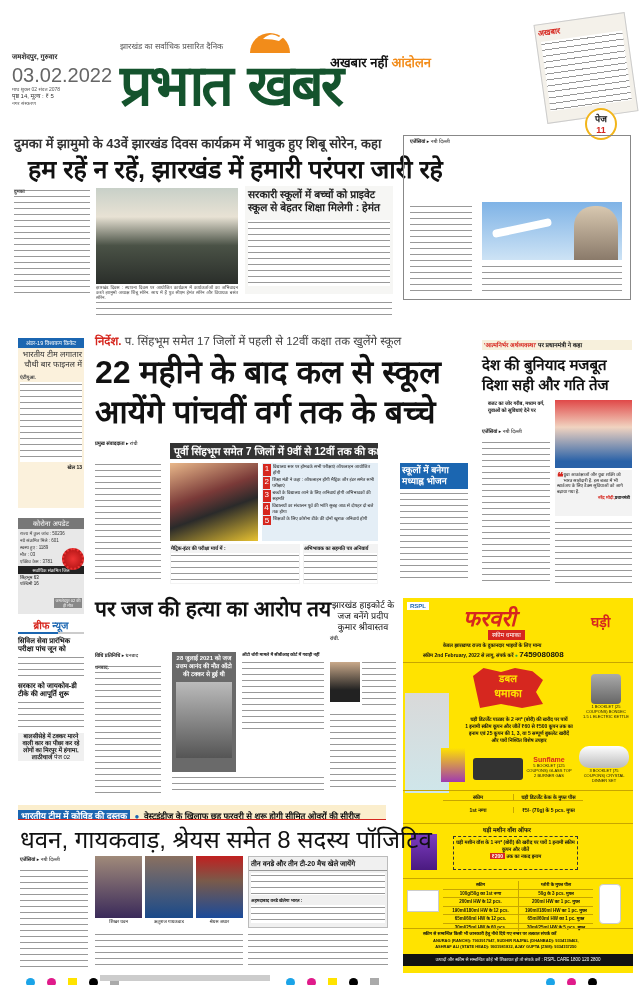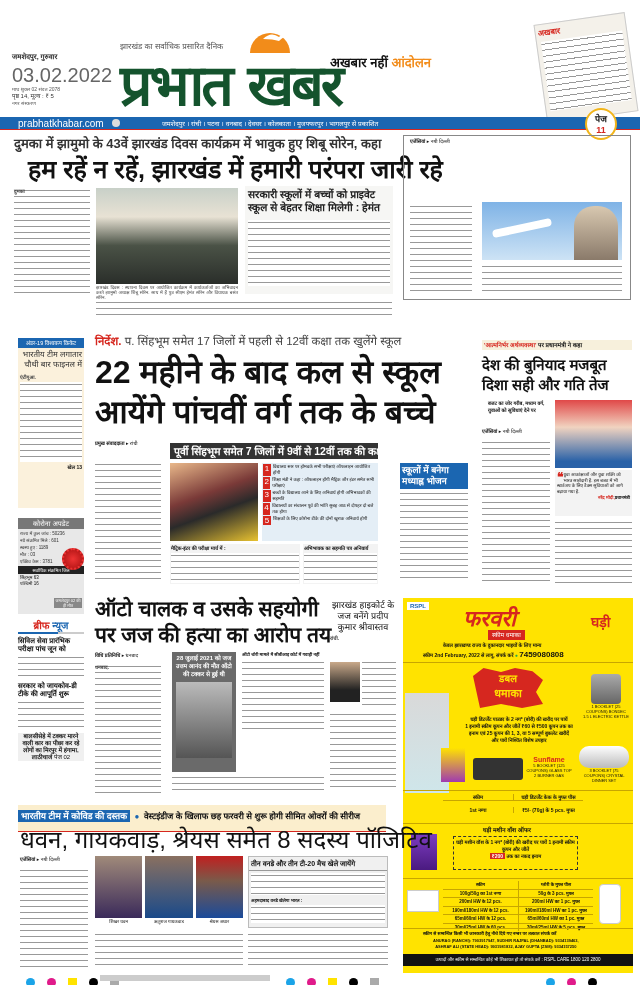--- a/index.html
+++ b/index.html
@@ -38,25 +38,20 @@
   <div class="abs logo" style="left:120px;top:48px">प्रभात खबर</div>
   <div class="abs" style="left:330px;top:53px;font-size:13px;font-weight:bold">
     <span>अखबार नहीं</span>
     <span style="color:#f28c1a">आंदोलन</span>
   </div>
 
   <div class="abs" style="left:540px;top:18px;width:92px;height:100px;background:#f4f1ea;border:1px solid #ccc;transform:rotate(-8deg)">
     <div style="color:#d6271f;font-size:8px;font-weight:bold;padding:2px">अखबार</div>
     <div class="fill" style="margin:2px 4px;height:70px"></div>
   </div>
-  <div class="abs navbar" style="left:0;top:117px;width:640px;height:13px;border-bottom:1px solid #d6271f">
-    <span class="abs" style="left:18px;top:1px;font-size:10px">prabhatkhabar.com</span>
-    <span class="abs" style="left:112px;top:2px;width:8px;height:8px;border-radius:50%;background:#ddd"></span>
-    <span class="abs" style="left:162px;top:2px;font-size:6.5px">जमशेदपुर । रांची । पटना । धनबाद । देवघर । कोलकाता । मुजफ्फरपुर । भागलपुर से प्रकाशित</span>
-  </div>
   <div class="abs" style="left:585px;top:108px;width:32px;height:32px;border-radius:50%;background:#fff;border:2px solid #f2b51a;text-align:center;font-weight:bold">
     <div style="font-size:9px;line-height:12px;margin-top:3px">पेज</div>
     <div style="font-size:9px;line-height:10px;color:#d6271f">11</div>
   </div>
 </div>
 
 <div class="abs hl" style="left:14px;top:134px;font-size:13px;color:#333">दुमका में झामुमो के 43वें झारखंड दिवस कार्यक्रम में भावुक हुए शिबू सोरेन, कहा</div>
 <div class="abs" style="left:28px;top:151px;font-size:25px;font-weight:bold;color:#111">हम रहें न रहें, झारखंड में हमारी परंपरा जारी रहे</div>
 <div class="abs txt fill" style="left:14px;top:188px;width:76px;height:110px">
   <b>दुमका</b>
@@ -171,21 +166,20 @@
 <div class="abs" style="left:555px;top:400px;width:77px;height:68px;background:linear-gradient(180deg,#e04848,#f1d3c0 40%,#2a62a8 90%)"></div>
 <div class="abs" style="left:555px;top:470px;width:77px;height:46px;background:#f3f3f3;padding:2px">
   <span style="color:#d6271f;font-size:12px;font-weight:bold;float:left;line-height:10px">❝</span>
   <div style="font-size:4.5px;line-height:5.5px">युवा आकांक्षाओं और युवा शक्ति को भारत्र साझेदारी है. इस बजट में भी स्टार्टअप के लिए टैक्स सुविधाओं को आगे बढ़ाया गया है.</div>
   <div style="font-size:4.5px;text-align:right;font-weight:bold"><span style="color:#d6271f">नरेंद्र मोदी,</span><span>प्रधानमंत्री</span></div>
 </div>
 <div class="abs fill" style="left:482px;top:440px;width:68px;height:145px"></div>
 <div class="abs fill" style="left:555px;top:520px;width:77px;height:65px"></div>
 
 <div class="abs hl" style="left:95px;top:596px;font-size:21px;line-height:26px">
-  <div>ऑटो चालक व उसके सहयोगी</div>
   <div>पर जज की हत्या का आरोप तय</div>
 </div>
 <div class="abs" style="left:95px;top:652px;font-size:5px"><b>विधि प्रतिनिधि</b> ▸ <span>धनबाद</span></div>
 <div class="abs txt fill" style="left:95px;top:664px;width:66px;height:130px"><b>धनबाद.</b></div>
 <div class="abs" style="left:172px;top:652px;width:64px;height:120px;background:#6a6a6a">
   <div style="color:#fff;font-size:6px;font-weight:bold;text-align:center;line-height:8px;padding:2px">28 जुलाई 2021 को जज उत्तम आनंद की मौत ऑटो की टक्कर से हुई थी</div>
   <div style="margin:2px 4px;height:76px;background:linear-gradient(#bbb,#555)"></div>
 </div>
 <div class="abs" style="left:242px;top:652px;width:82px">
   <div style="font-size:4.5px;font-weight:bold;line-height:6px">ऑटो चोरी मामले में सीबीआइ कोर्ट में गवाही नहीं</div>
@@ -284,21 +278,21 @@
   <div class="abs" style="left:196px;top:286px;width:22px;height:40px;background:#fff;border:1px solid #ccc;border-radius:4px"></div>
   <div class="abs" style="left:0;top:330px;width:230px;height:1px;background:#c8a600"></div>
   <div class="abs" style="left:20px;top:332px;font-size:4.5px;font-weight:bold">स्कीम से सम्बन्धित किसी भी जानकारी हेतु नीचे दिये गए नम्बर पर तत्काल संपर्क करें</div>
   <div class="abs" style="left:30px;top:340px;font-size:4px;font-weight:bold;text-align:center;line-height:6px">
     <div>ANURAG (RANCHI): 7903917947, SUDHIR RAJPAL (DHANBAD): 9334139463,</div>
       <div>ASHRAF ALI (STATE HEAD): 9931981832, AJAY GUPTA (ZSM): 9334157250</div>
   </div>
   <div class="abs" style="left:0;top:356px;width:230px;height:12px;background:#111;color:#fff;font-size:4.5px;text-align:center;line-height:12px">उत्पादों और स्कीम से सम्बन्धित कोई भी शिकायत हो तो संपर्क करें : RSPL CARE 1800 120 2800</div>
 </div>
 
-<div class="abs" style="left:18px;top:805px;width:368px;height:27px;background:#fbeecd;border-bottom:1px solid #d6271f;white-space:nowrap;overflow:hidden">
+<div class="abs" style="left:18px;top:805px;width:368px;height:15px;background:#fbeecd;border-bottom:1px solid #d6271f;white-space:nowrap;overflow:hidden">
   <span style="background:#1b66b1;color:#fff;font-size:9px;font-weight:bold;padding:1px 3px">भारतीय टीम में कोविड की दस्तक</span>
   <span style="color:#1b66b1;font-size:8px">●</span>
   <span style="font-size:8.5px;font-weight:bold">वेस्टइंडीज के खिलाफ छह फरवरी से शुरू होगी सीमित ओवरों की सीरीज</span>
 </div>
 <div class="abs" style="left:20px;top:822px;font-size:24px;color:#111">धवन, गायकवाड़, श्रेयस समेत 8 सदस्य पॉजिटिव</div>
 <div class="abs" style="left:20px;top:856px;font-size:5px"><b>एजेंसियां</b> ▸ <span>नयी दिल्ली</span></div>
 <div class="abs fill" style="left:20px;top:868px;width:68px;height:100px"></div>
 <div class="abs" style="left:95px;top:856px;width:148px;height:72px;display:flex;gap:3px">
   <div style="flex:1;position:relative">
     <div style="height:62px;background:linear-gradient(#a08a7a,#3a2a5a)"></div>

